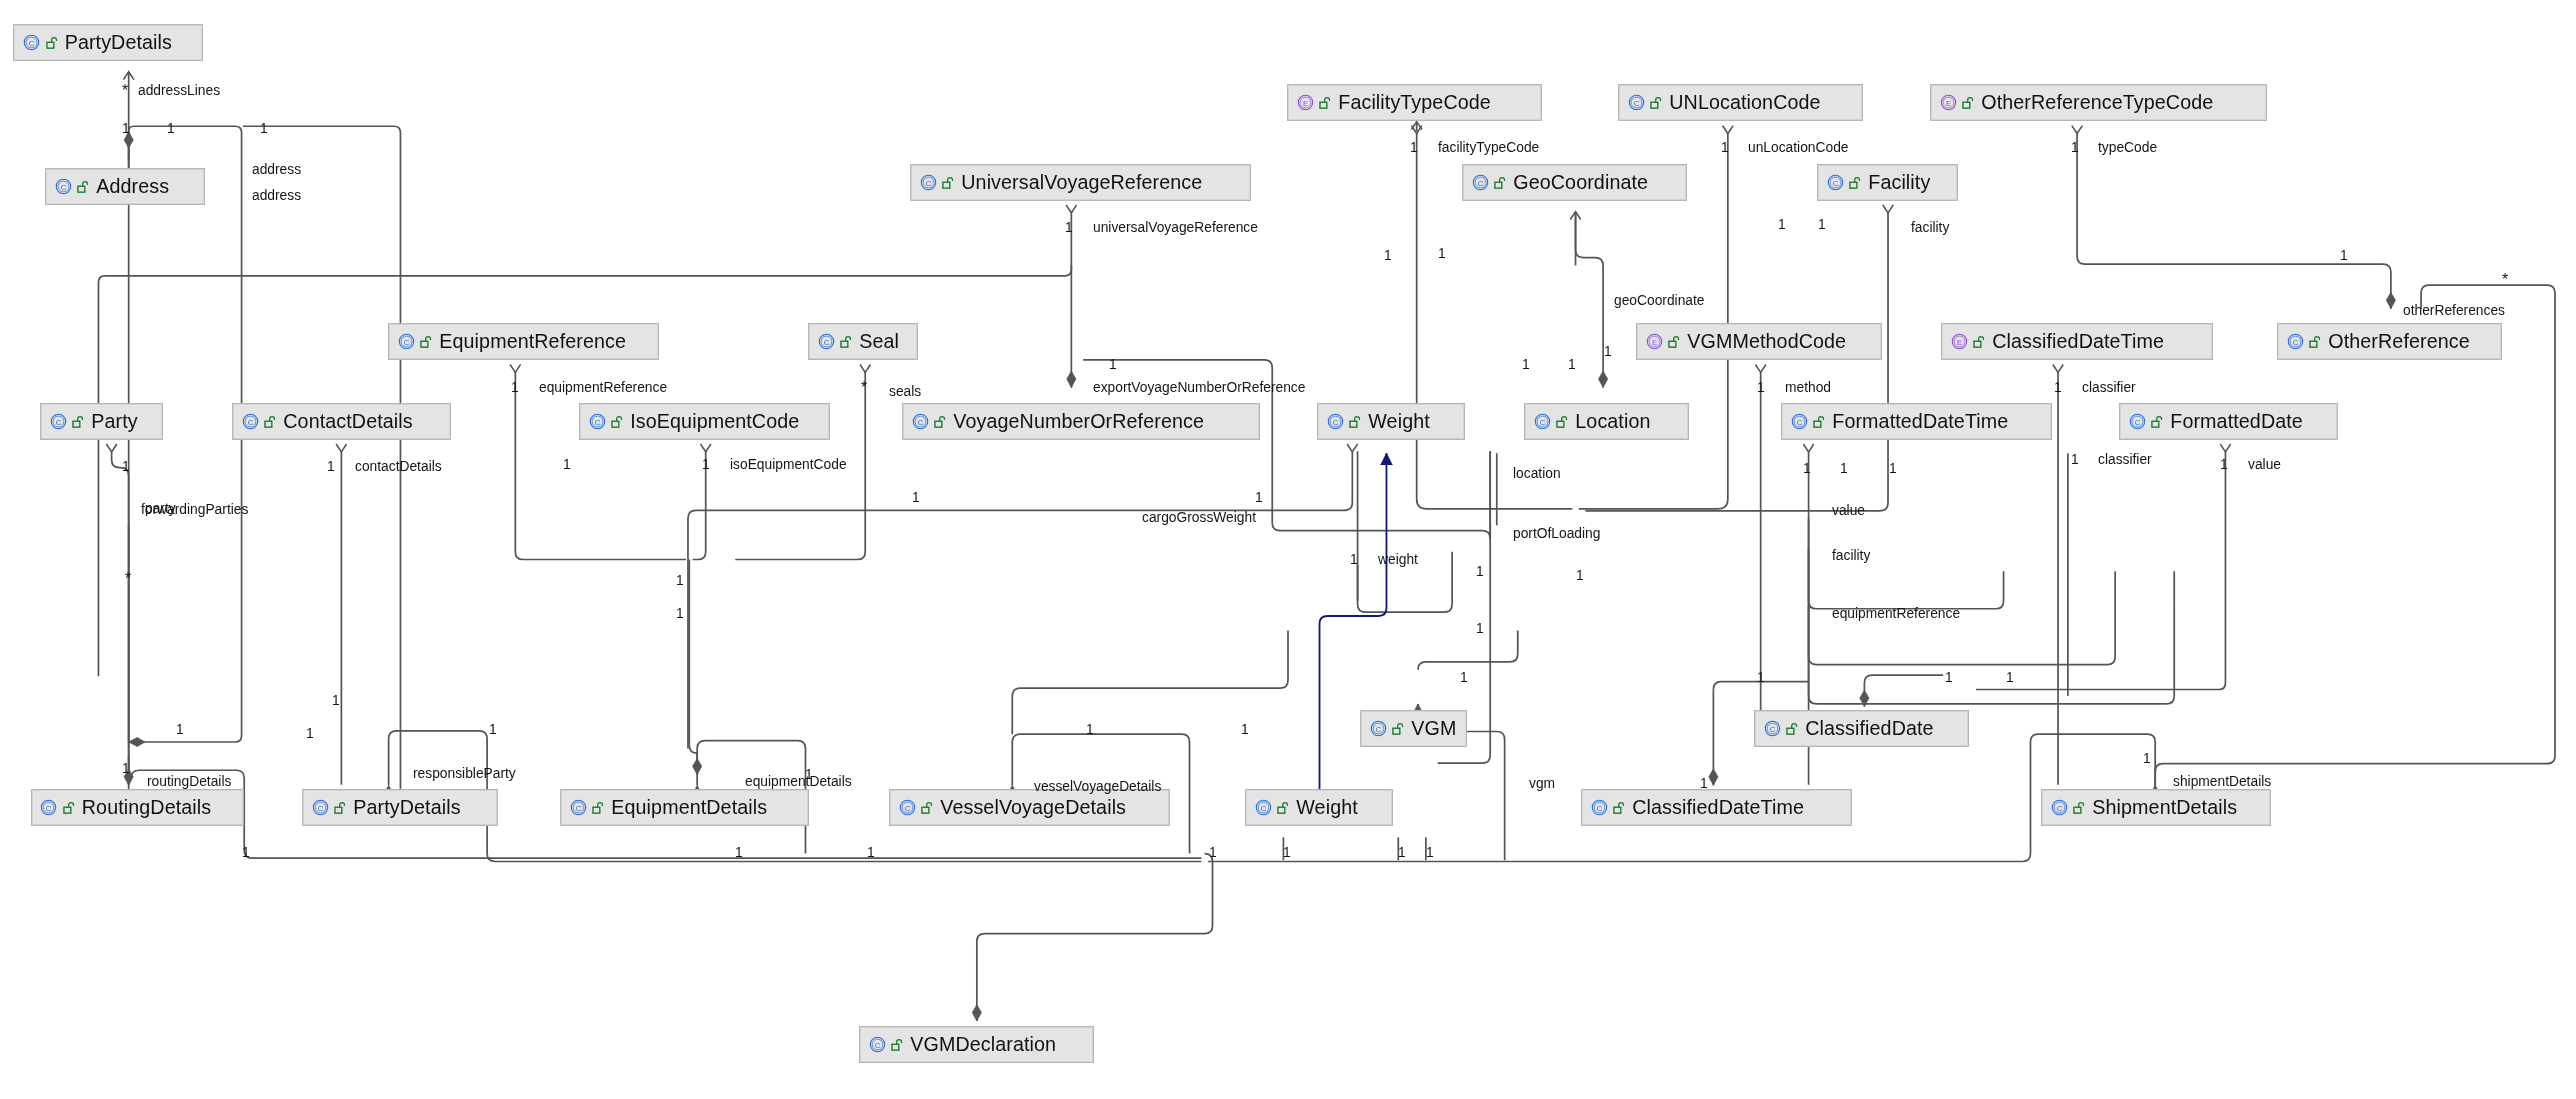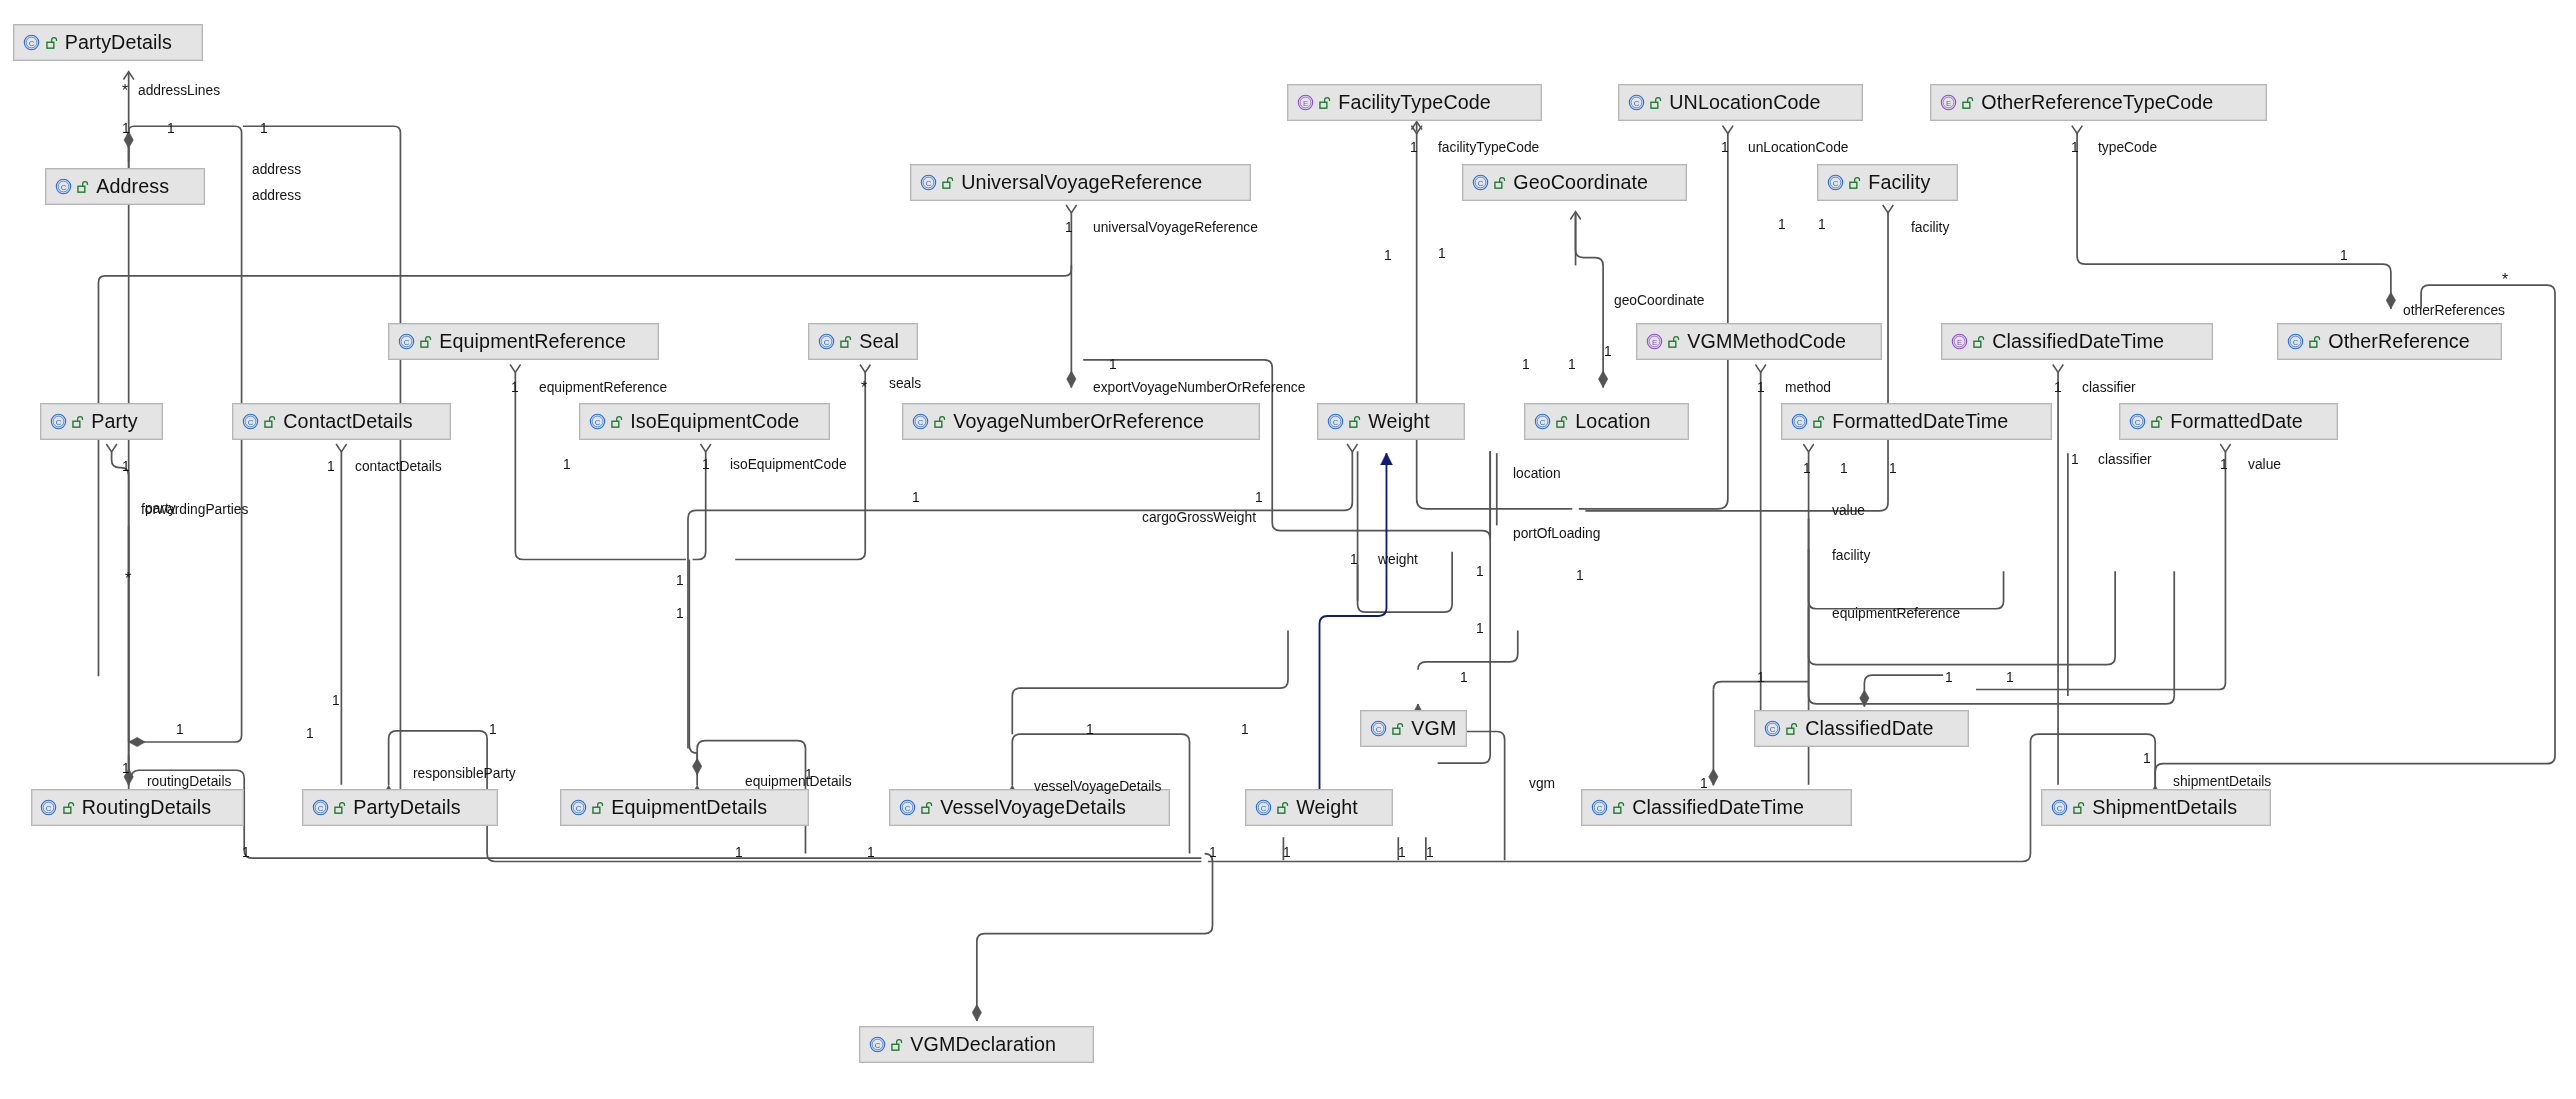--- a/index.html
+++ b/index.html
@@ -573,21 +573,21 @@
       <span class="edge-label" style="left: 236px; top: 163px;">address</span>
       <span class="edge-label" style="left: 236px; top: 189px;">address</span>
       <span class="edge-label" style="left: 1422px; top: 141px;">facilityTypeCode</span>
       <span class="edge-label" style="left: 1732px; top: 141px;">unLocationCode</span>
       <span class="edge-label" style="left: 2082px; top: 141px;">typeCode</span>
       <span class="edge-label" style="left: 1077px; top: 221px;">universalVoyageReference</span>
       <span class="edge-label" style="left: 1895px; top: 221px;">facility</span>
       <span class="edge-label" style="left: 1598px; top: 294px;">geoCoordinate</span>
       <span class="edge-label" style="left: 2387px; top: 304px;">otherReferences</span>
       <span class="edge-label" style="left: 523px; top: 381px;">equipmentReference</span>
-      <span class="edge-label" style="left: 873px; top: 377px;">seals</span>
+      <span class="edge-label" style="left: 873px; top: 385px;">seals</span>
       <span class="edge-label" style="left: 1077px; top: 381px;">exportVoyageNumberOrReference</span>
       <span class="edge-label" style="left: 1769px; top: 381px;">method</span>
       <span class="edge-label" style="left: 2066px; top: 381px;">classifier</span>
       <span class="edge-label" style="left: 714px; top: 458px;">isoEquipmentCode</span>
       <span class="edge-label" style="left: 2082px; top: 453px;">classifier</span>
       <span class="edge-label" style="left: 2232px; top: 458px;">value</span>
       <span class="edge-label" style="left: 129px; top: 502px;">party</span>
       <span class="edge-label" style="left: 339px; top: 460px;">contactDetails</span>
       <span class="edge-label" style="left: 125px; top: 503px;">forwardingParties</span>
       <span class="edge-label" style="left: 1126px; top: 511px;">cargoGrossWeight</span>

